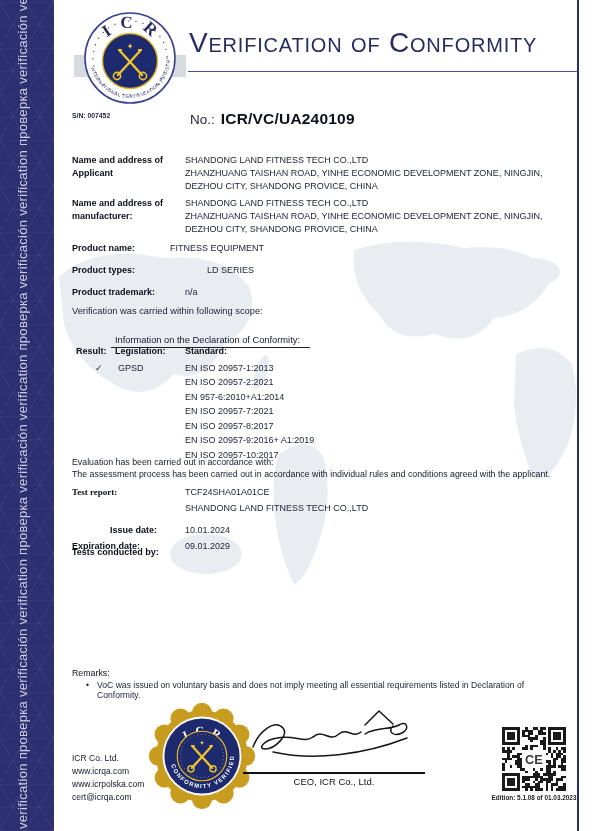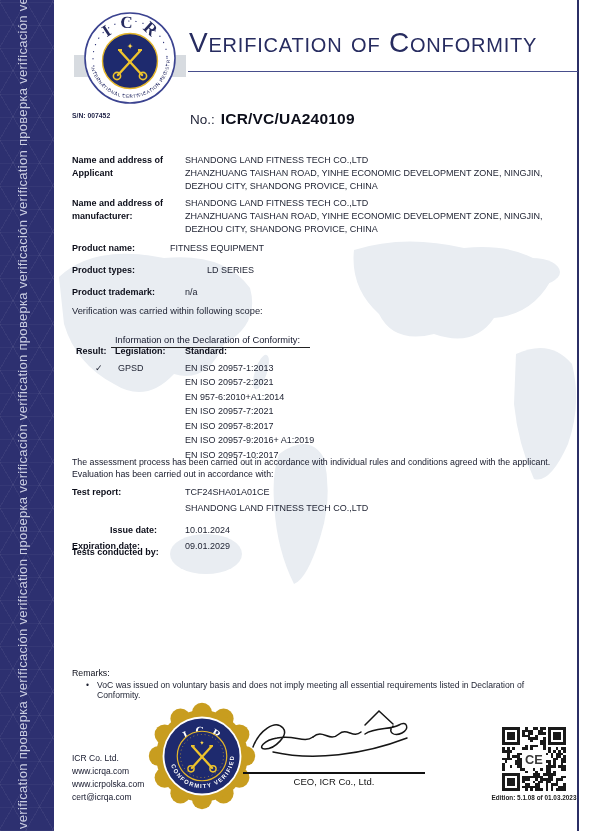--- a/index.html
+++ b/index.html
@@ -140,25 +140,25 @@
     <div>EN ISO 20957-1:2013</div>
     <div>EN ISO 20957-2:2021</div>
     <div>EN 957-6:2010+A1:2014</div>
     <div>EN ISO 20957-7:2021</div>
     <div>EN ISO 20957-8:2017</div>
     <div>EN ISO 20957-9:2016+ A1:2019</div>
     <div>EN ISO 20957-10:2017</div>
   </div>
 
   <div class="abs para" style="left:72px;top:457px;width:496px;">
+    <div>Evaluation has been carried out in accordance with:</div>
     <div>The assessment process has been carried out in accordance with individual rules and conditions agreed with the applicant.</div>
-    <div>Evaluation has been carried out in accordance with:</div>
-  </div>
-
-  <div class="abs lbl" style="left:72px;top:486px;">Test report:</div>
+  </div>
+
+  <div class="abs lbl" style="left:72px;top:486px;font-family:Liberation Serif, serif;">Test report:</div>
   <div class="abs val" style="left:185px;top:486px;">TCF24SHA01A01CE</div>
   <div class="abs lbl" style="left:72px;top:502px;margin-top:44px;">Tests conducted by:</div>
   <div class="abs val" style="left:185px;top:502px;">SHANDONG LAND FITNESS TECH CO.,LTD</div>
   <div class="abs lbl" style="left:72px;top:524px;padding-left:38px;">Issue date:</div>
   <div class="abs val" style="left:185px;top:524px;">10.01.2024</div>
   <div class="abs lbl" style="left:72px;top:540px;">Expiration date:</div>
   <div class="abs val" style="left:185px;top:540px;">09.01.2029</div>
 
   <div class="abs remark-lbl" style="left:72px;top:668px;">Remarks:</div>
   <div class="abs remark-txt" style="left:86px;top:680px;width:482px;display:flex;gap:8px;">

